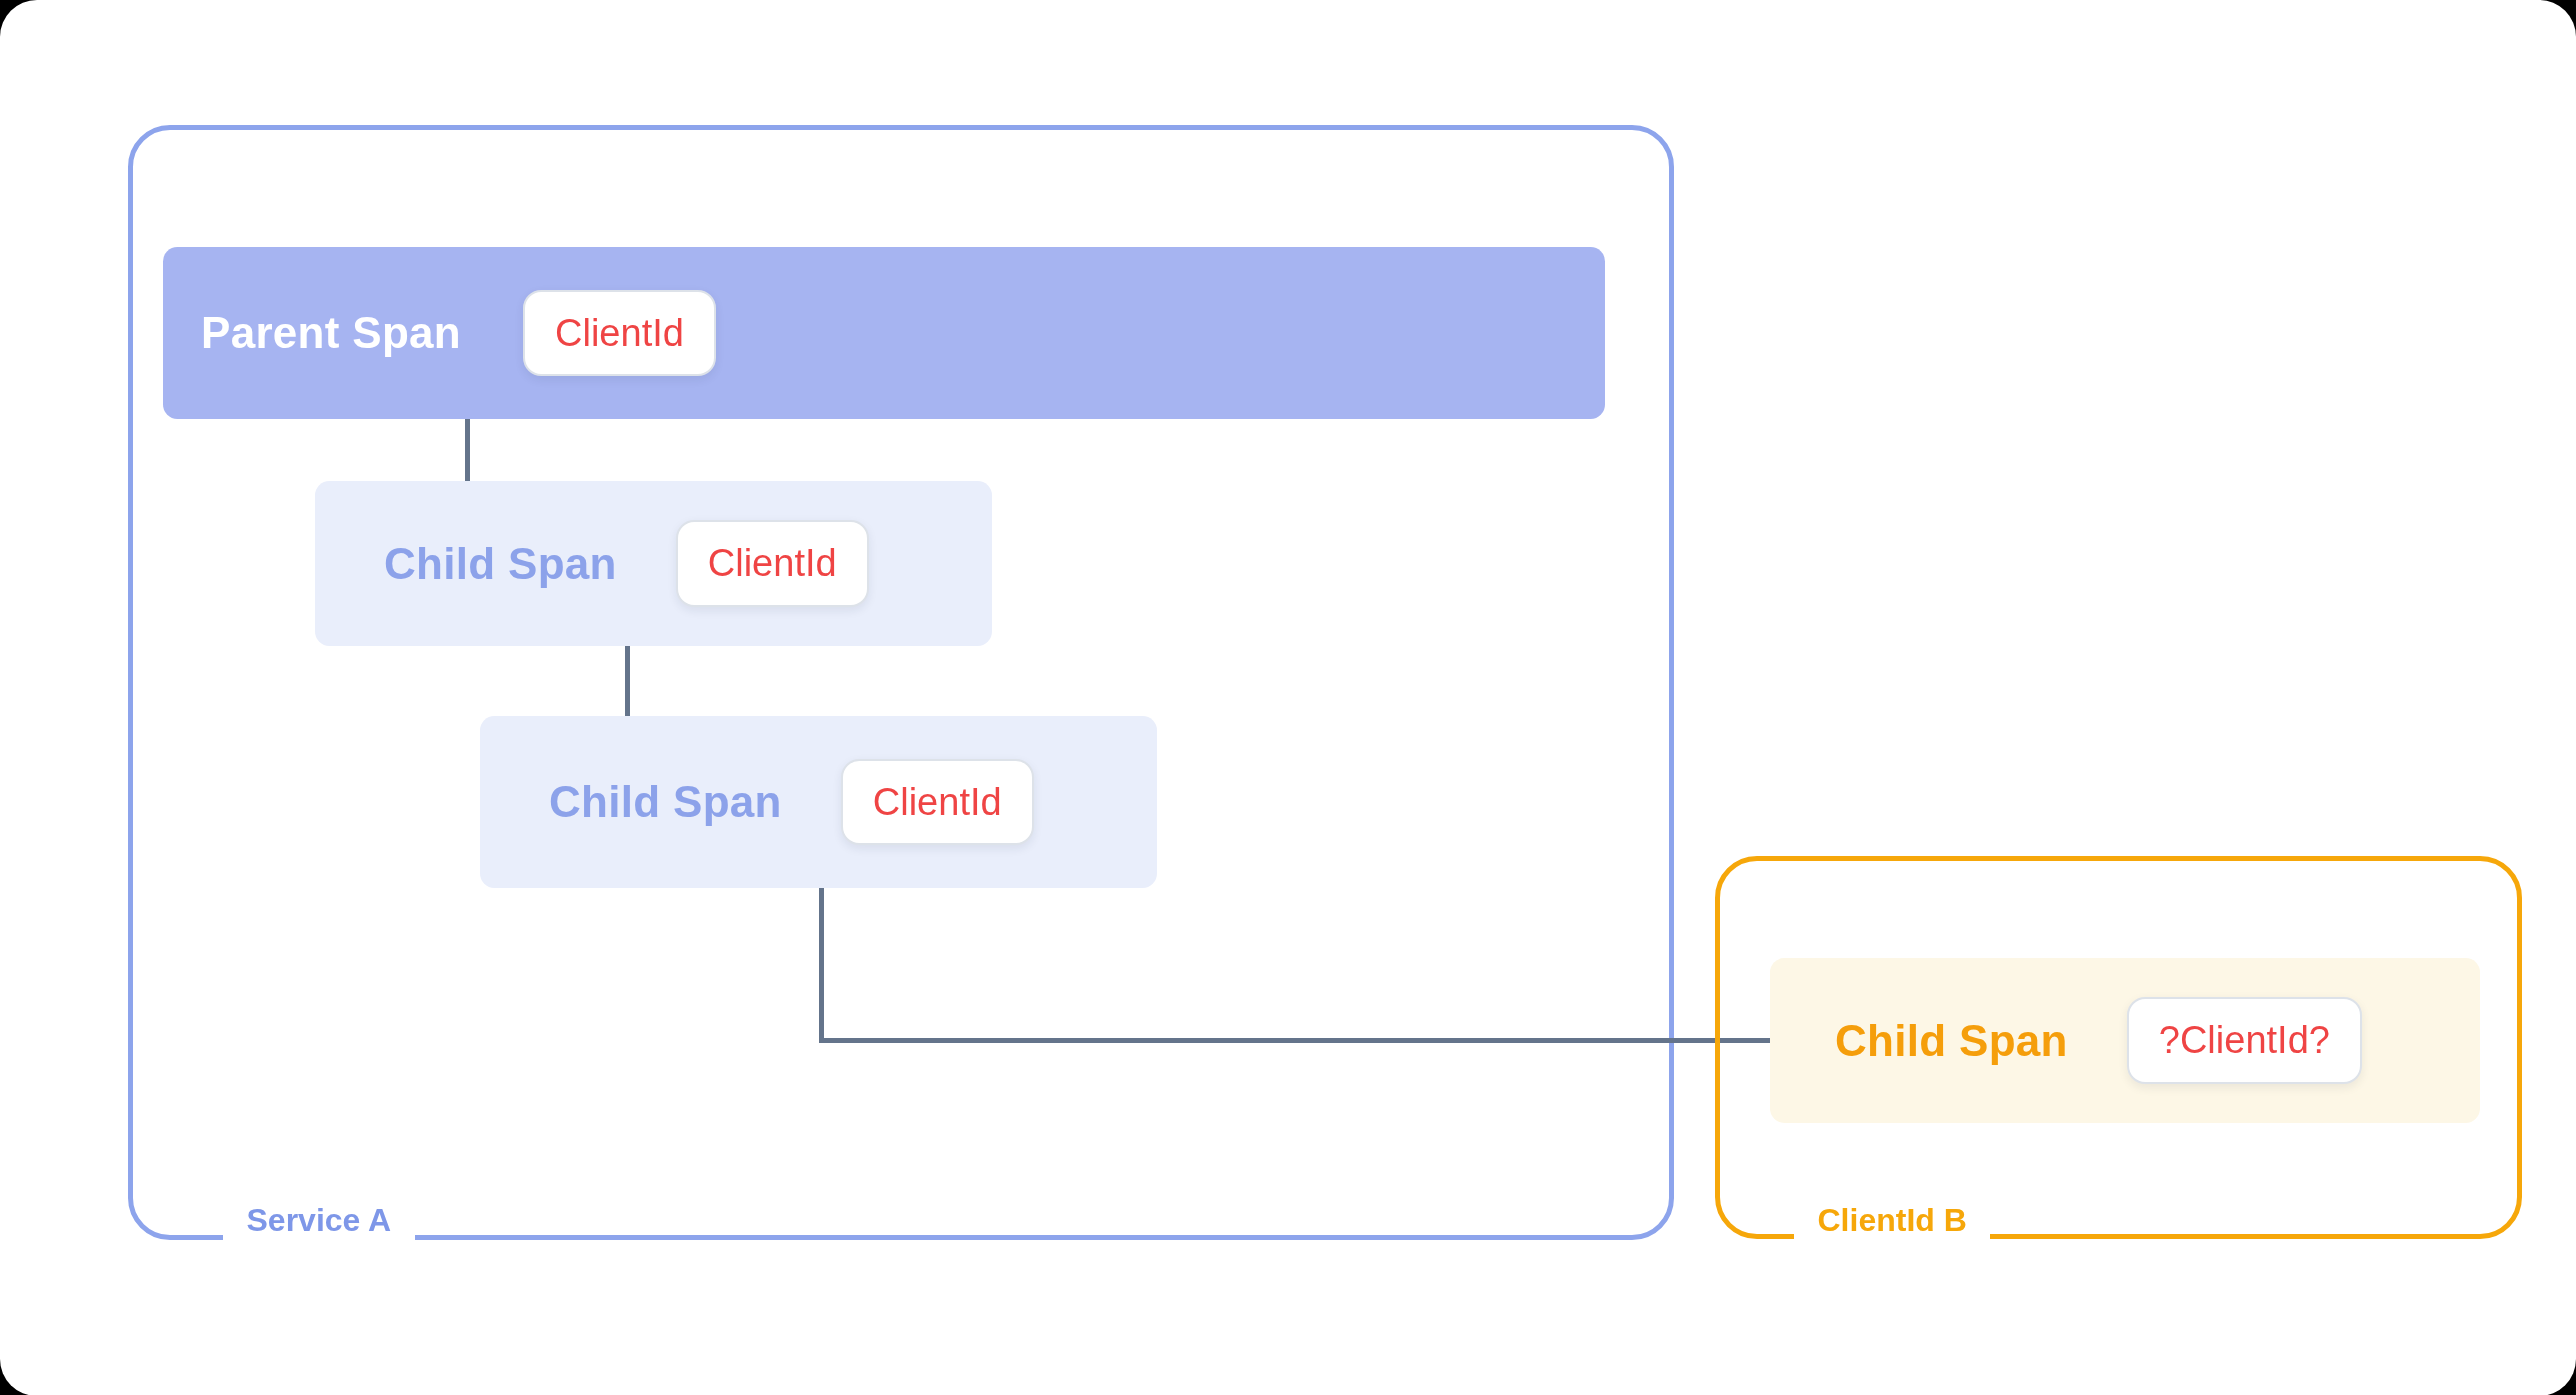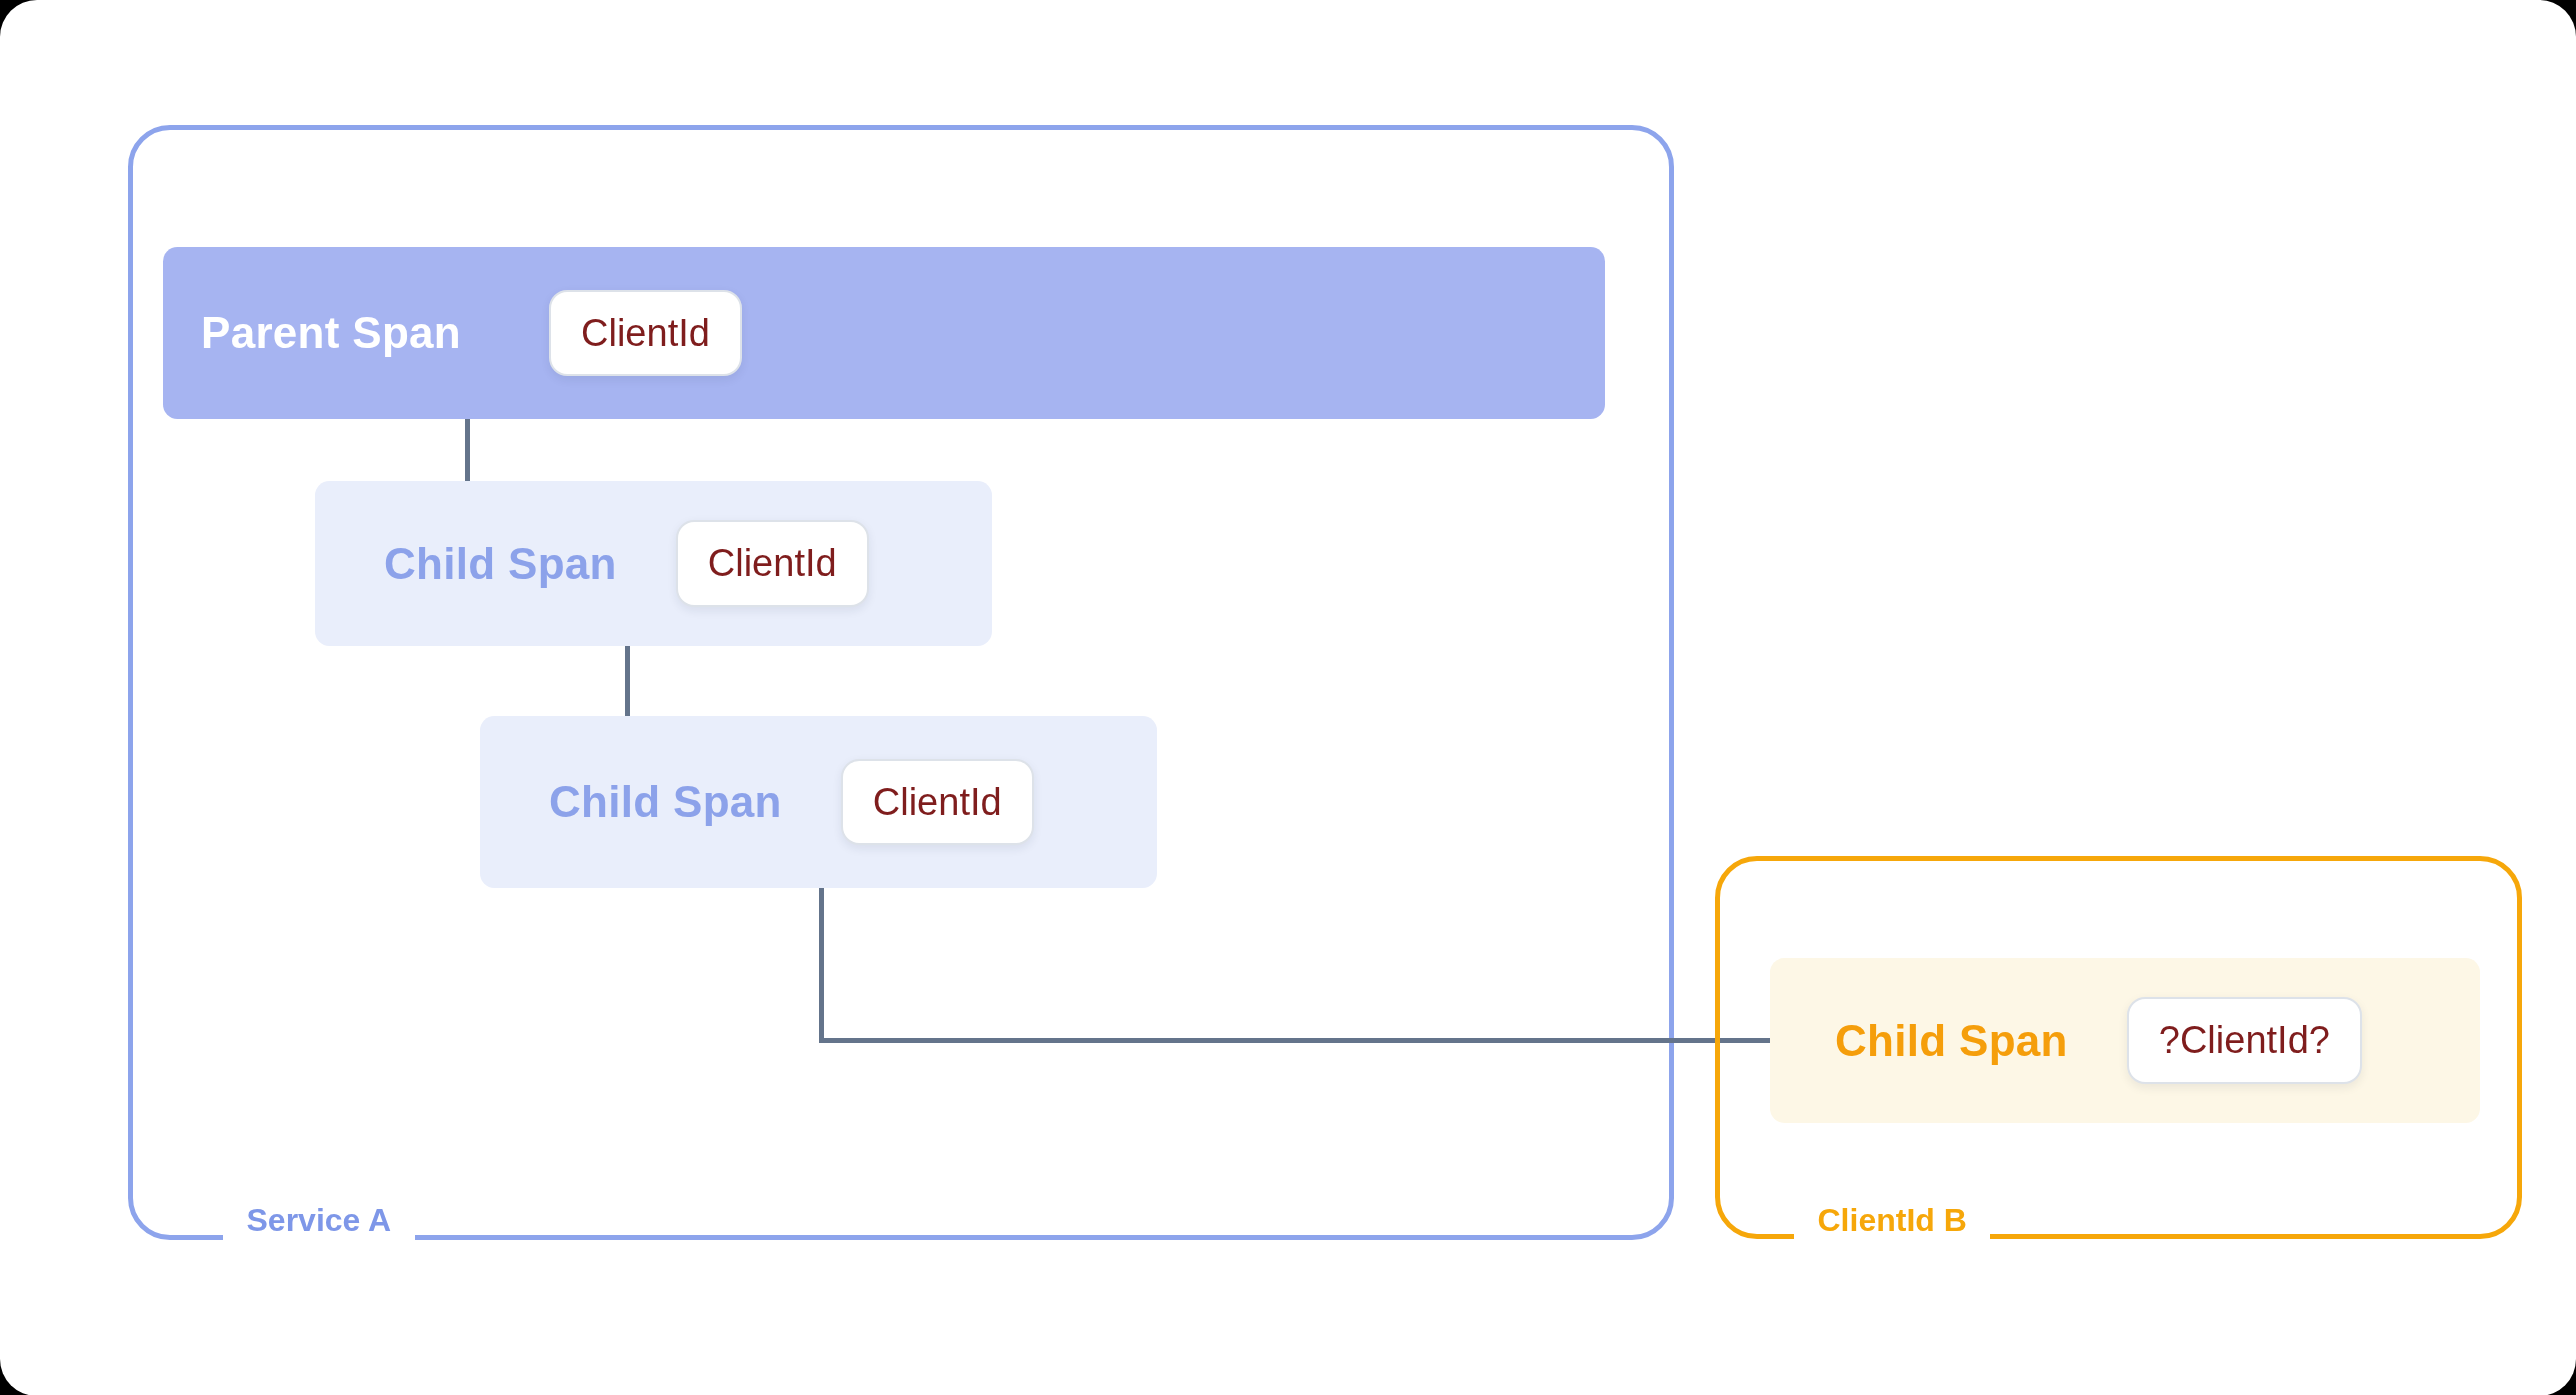--- a/index.html
+++ b/index.html
@@ -40,21 +40,21 @@
     display: flex;
     align-items: center;
     border-radius: 14.4px;
   }
   .parent-span {
     left: 163px; top: 247px;
     width: 1442px; height: 172px;
     background: #a6b4f1;
     padding-left: 38px;
     box-sizing: border-box;
-    gap: 88px;
+    gap: 62px;
   }
   .parent-span .span-label {
     color: #ffffff;
   }
   .child-span-1 {
     left: 315px; top: 481px;
     width: 677px; height: 165px;
     background: #e9eefb;
     padding-left: 69px;
     box-sizing: border-box;
@@ -93,21 +93,21 @@
   
   .badge {
     display: inline-flex;
     align-items: center;
     justify-content: center;
     background: #ffffff;
     border: 2px solid #dde2e9;
     border-radius: 18.3px;
     padding: 19.6px 30px;
     font-size: 38px;
-    color: #7f1d1d;
+    color: #ef4444;
     box-shadow: 0 3.9px 9.1px rgba(30, 41, 59, 0.08);
     white-space: nowrap;
   }
 
   
   .connector {
     position: absolute;
     background: #64748b;
   }
   .conn-parent-child1 {

